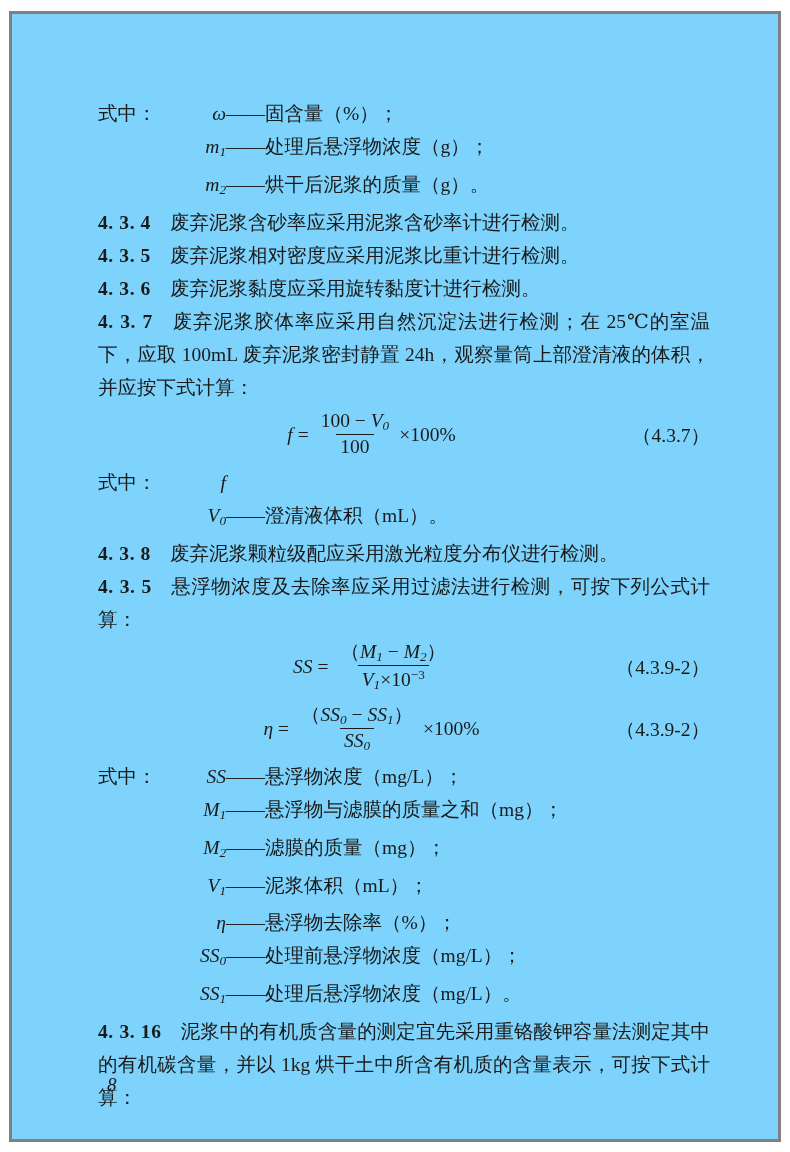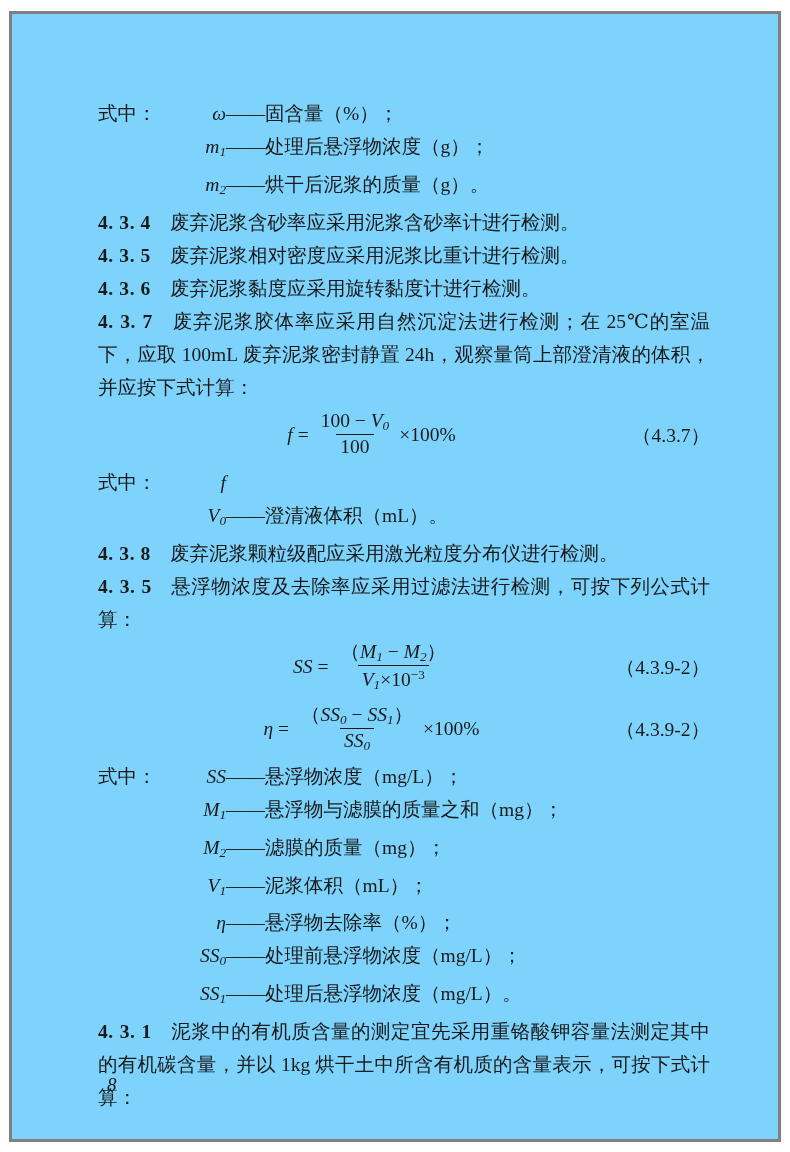--- a/index.html
+++ b/index.html
@@ -264,19 +264,19 @@
         <span class="deftext">——处理前悬浮物浓度（mg/L）；</span>
       </div>
       <div class="defrow">
         <span class="deflabel"></span>
         <span class="defsym"><i class="v">SS</i><sub>1</sub></span>
         <span class="deftext">——处理后悬浮物浓度（mg/L）。</span>
       </div>
     </div>
 
     <p class="sec">
-      <span class="secnum">4. 3. 1</span><span class="sp"></span><span>泥浆中的有机质含量的测定宜先采用重铬酸钾容量法测定其中的有机碳含量，并以 1kg 烘干土中所含有机质的含量表示，可按下式计算：</span>
+      <span class="secnum">4. 3. 16</span><span class="sp"></span><span>泥浆中的有机质含量的测定宜先采用重铬酸钾容量法测定其中的有机碳含量，并以 1kg 烘干土中所含有机质的含量表示，可按下式计算：</span>
     </p>
 
   </div>
 
   <div class="pagenum">8</div>
 </div>
 
 </body></html>

